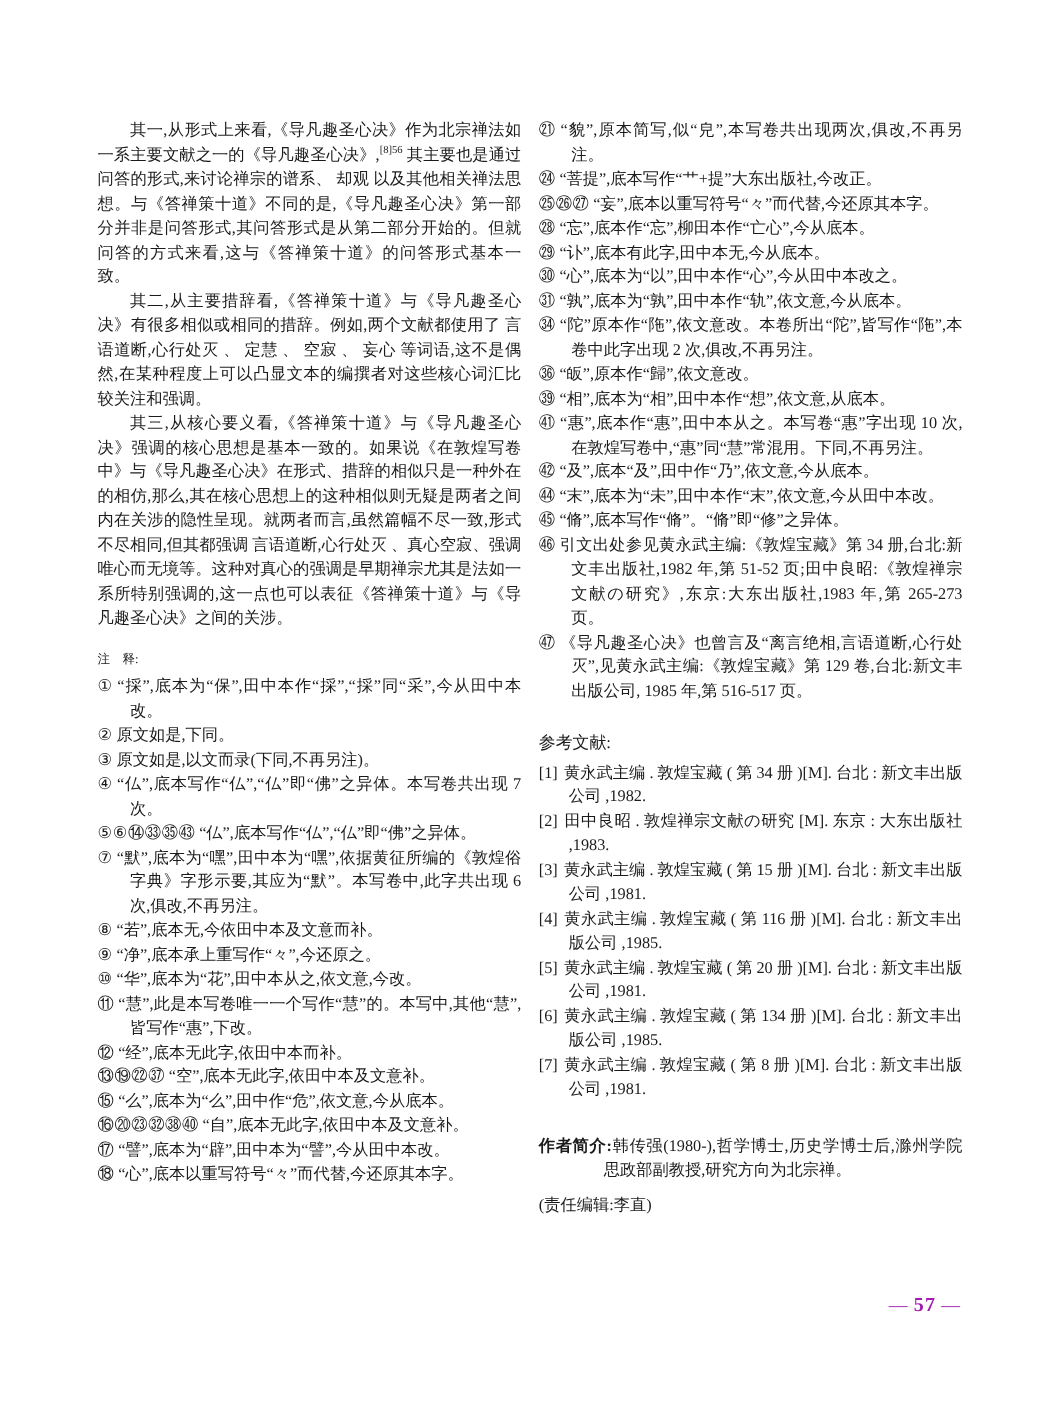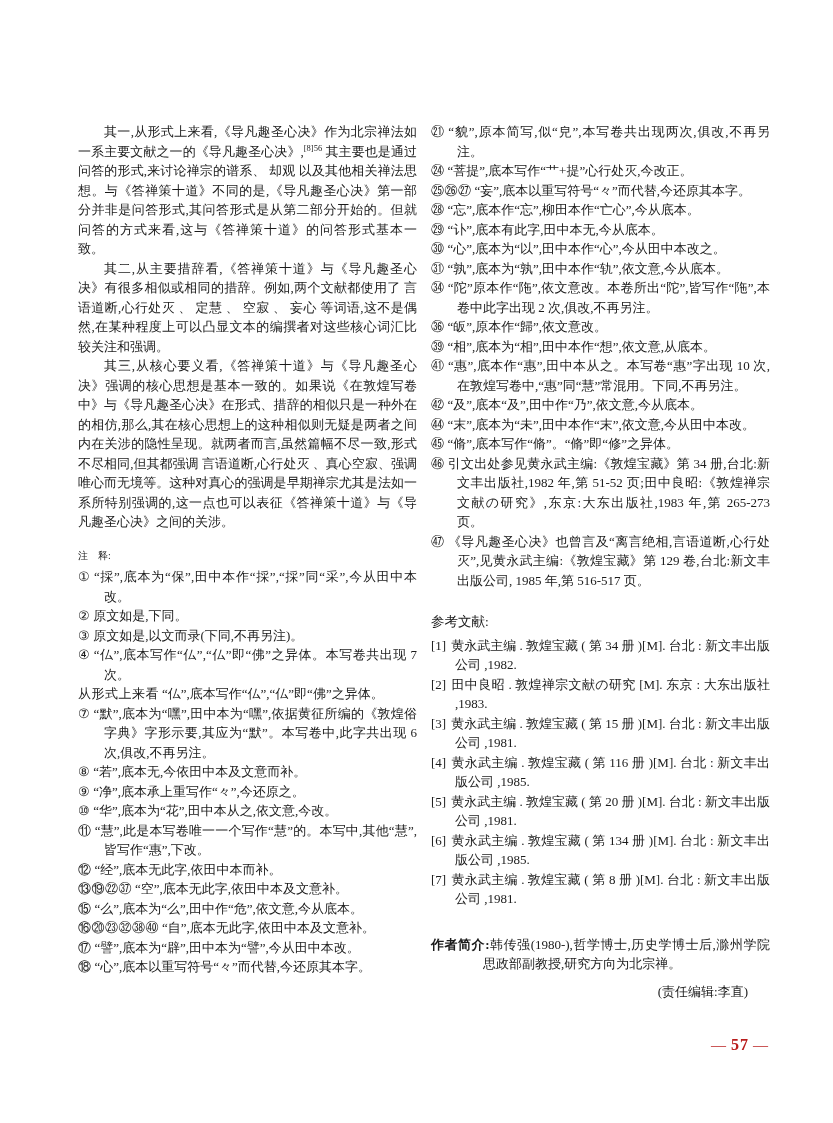--- a/index.html
+++ b/index.html
@@ -4,35 +4,35 @@
 <style>
   html,body{margin:0;padding:0;}
   body{
     width:833px;height:1123px;background:#ffffff;
     font-family:"Liberation Serif","DejaVu Serif",serif;
     color:#1b1b1b;
     -webkit-font-smoothing:antialiased;
   }
   .page{position:relative;width:833px;height:1123px;background:#ffffff;overflow:hidden;}
   .columns{position:absolute;top:94px;left:78px;width:692px;display:flex;gap:14px;}
-  .col{width:339px;font-size:13px;line-height:19.5px;text-align:justify;margin-top:28px;}
+  .col{width:339px;font-size:13px;line-height:19.5px;text-align:justify;}
   .para{margin:0;text-indent:2em;}
   sup.cite{font-size:8.5px;line-height:0;vertical-align:super;}
   .sec-heading{font-weight:normal;font-size:10px;margin:14px 0 2px 0;text-indent:0;}
   .note{margin:0;padding-left:26px;text-indent:-26px;}
   .note .nlabel{margin-right:3px;letter-spacing:.5px;}
   .ref{margin:0;padding-left:24px;text-indent:-24px;}
   .ref .rlabel{margin-right:5px;}
   .refs-heading{font-weight:normal;font-size:13.5px;margin:22px 0 4px 0;}
   .bio{margin:26px 0 0 0;padding-left:52px;text-indent:-52px;}
   .bio .blabel{font-weight:bold;}
-  .editor{margin:8px 0 0 0;text-align:right;padding-right:22px;font-style:normal;}
+  .editor{margin:8px 0 0 0;text-align:left;padding-right:22px;font-style:normal;}
   .footer{
     position:absolute;top:1036px;right:64px;
-    font-size:15px;letter-spacing:1px;color:#b91c1c;
+    font-size:15px;letter-spacing:1px;color:#a21caf;
   }
   .footer .num{font-weight:bold;font-size:16px;margin:0 4px;}
 </style>
 </head>
 <body>
 
 <div class="page">
 
   <div class="columns">
 
@@ -46,21 +46,21 @@
       <div>
 
           <div class="note"><span class="nlabel">①</span><span>“採”,底本为“保”,田中本作“採”,“採”同“采”,今从田中本改。</span></div>
 
           <div class="note"><span class="nlabel">②</span><span>原文如是,下同。</span></div>
 
           <div class="note"><span class="nlabel">③</span><span>原文如是,以文而录(下同,不再另注)。</span></div>
 
           <div class="note"><span class="nlabel">④</span><span>“仏”,底本写作“仏”,“仏”即“佛”之异体。本写卷共出现 7 次。</span></div>
 
-          <div class="note"><span class="nlabel">从形式上来看</span><span>“仏”,底本写作“仏”,“仏”即“佛”之异体。</span></div>
+          <div class="note"><span class="nlabel">⑤⑥⑭㉝㉟㊸</span><span>“仏”,底本写作“仏”,“仏”即“佛”之异体。</span></div>
 
           <div class="note"><span class="nlabel">⑦</span><span>“默”,底本为“嘿”,田中本为“嘿”,依据黄征所编的《敦煌俗字典》字形示要,其应为“默”。本写卷中,此字共出现 6 次,俱改,不再另注。</span></div>
 
           <div class="note"><span class="nlabel">⑧</span><span>“若”,底本无,今依田中本及文意而补。</span></div>
 
           <div class="note"><span class="nlabel">⑨</span><span>“净”,底本承上重写作“々”,今还原之。</span></div>
 
           <div class="note"><span class="nlabel">⑩</span><span>“华”,底本为“花”,田中本从之,依文意,今改。</span></div>
 
           <div class="note"><span class="nlabel">⑪</span><span>“慧”,此是本写卷唯一一个写作“慧”的。本写中,其他“慧”,皆写作“惠”,下改。</span></div>
@@ -78,21 +78,21 @@
           <div class="note"><span class="nlabel">⑱</span><span>“心”,底本以重写符号“々”而代替,今还原其本字。</span></div>
         </div>
     </div>
 
     <div class="col">
 
       <div>
 
           <div class="note"><span class="nlabel">㉑</span><span>“貌”,原本简写,似“皃”,本写卷共出现两次,俱改,不再另注。</span></div>
 
-          <div class="note"><span class="nlabel">㉔</span><span>“菩提”,底本写作“艹+提”心行处灭,今改正。</span></div>
+          <div class="note"><span class="nlabel">㉔</span><span>“菩提”,底本写作“艹+提”大东出版社,今改正。</span></div>
 
           <div class="note"><span class="nlabel">㉕㉖㉗</span><span>“妄”,底本以重写符号“々”而代替,今还原其本字。</span></div>
 
           <div class="note"><span class="nlabel">㉘</span><span>“忘”,底本作“忘”,柳田本作“亡心”,今从底本。</span></div>
 
           <div class="note"><span class="nlabel">㉙</span><span>“讣”,底本有此字,田中本无,今从底本。</span></div>
 
           <div class="note"><span class="nlabel">㉚</span><span>“心”,底本为“以”,田中本作“心”,今从田中本改之。</span></div>
 
           <div class="note"><span class="nlabel">㉛</span><span>“孰”,底本为“孰”,田中本作“轨”,依文意,今从底本。</span></div>

